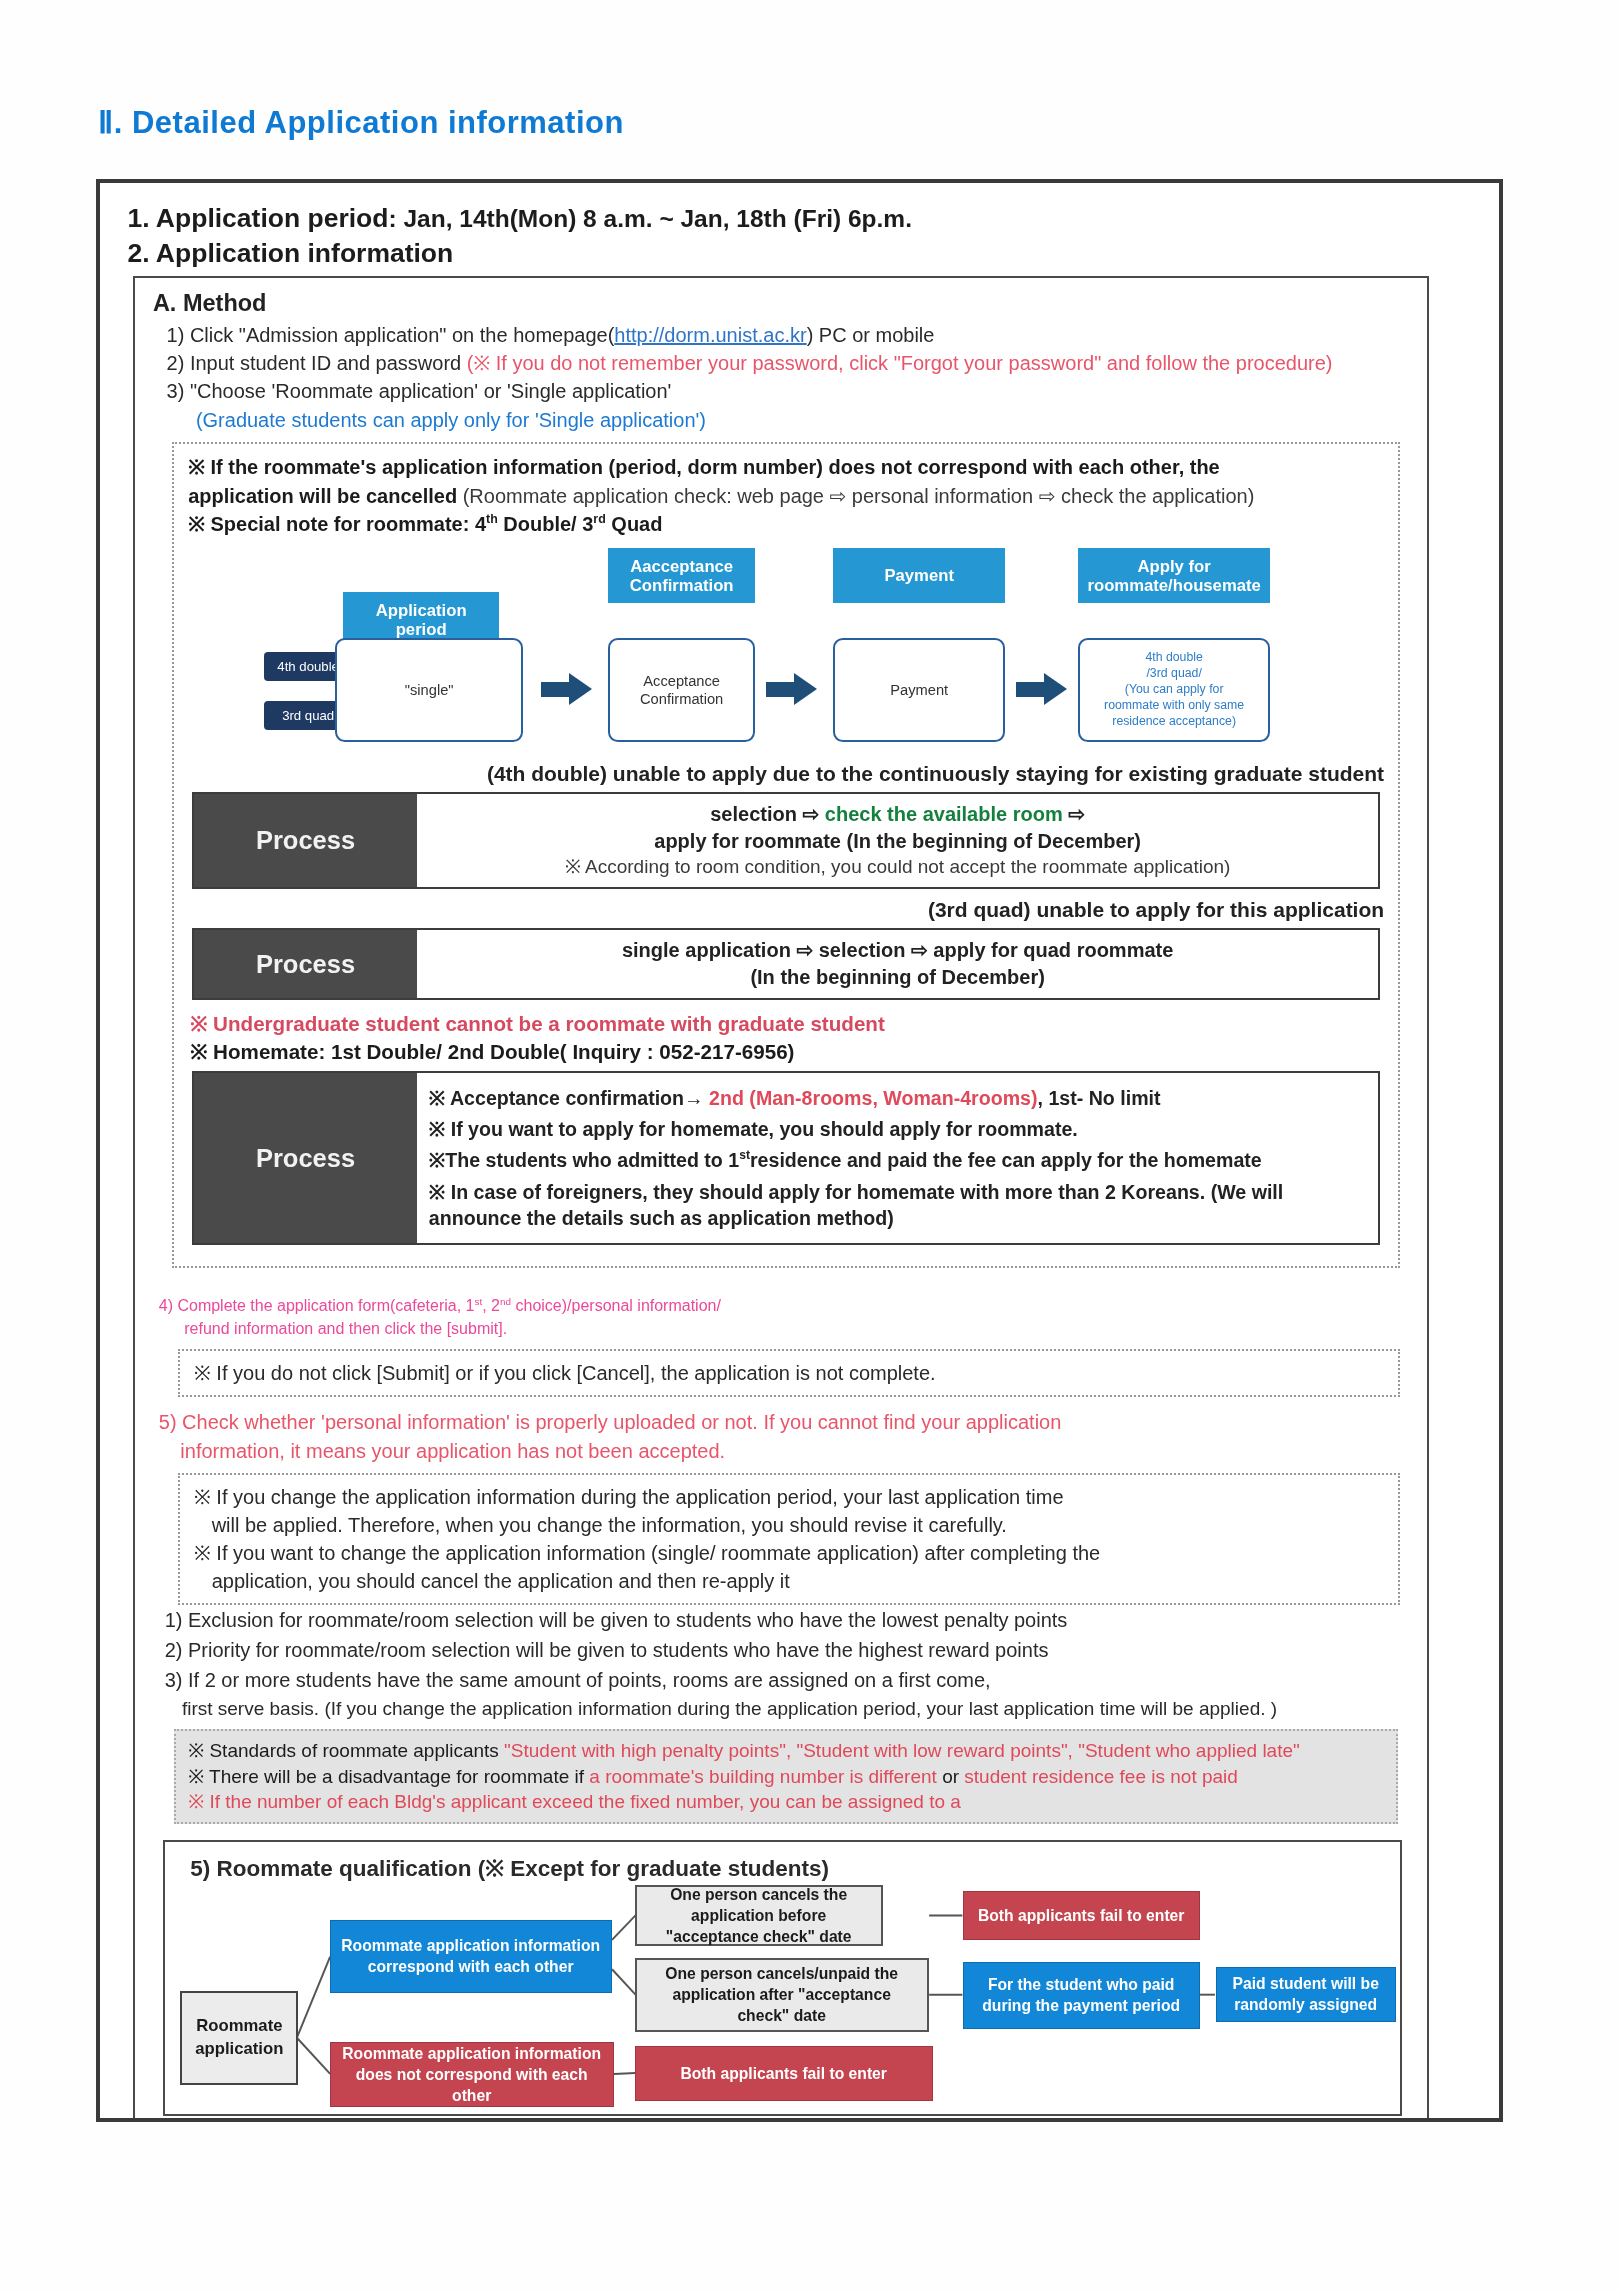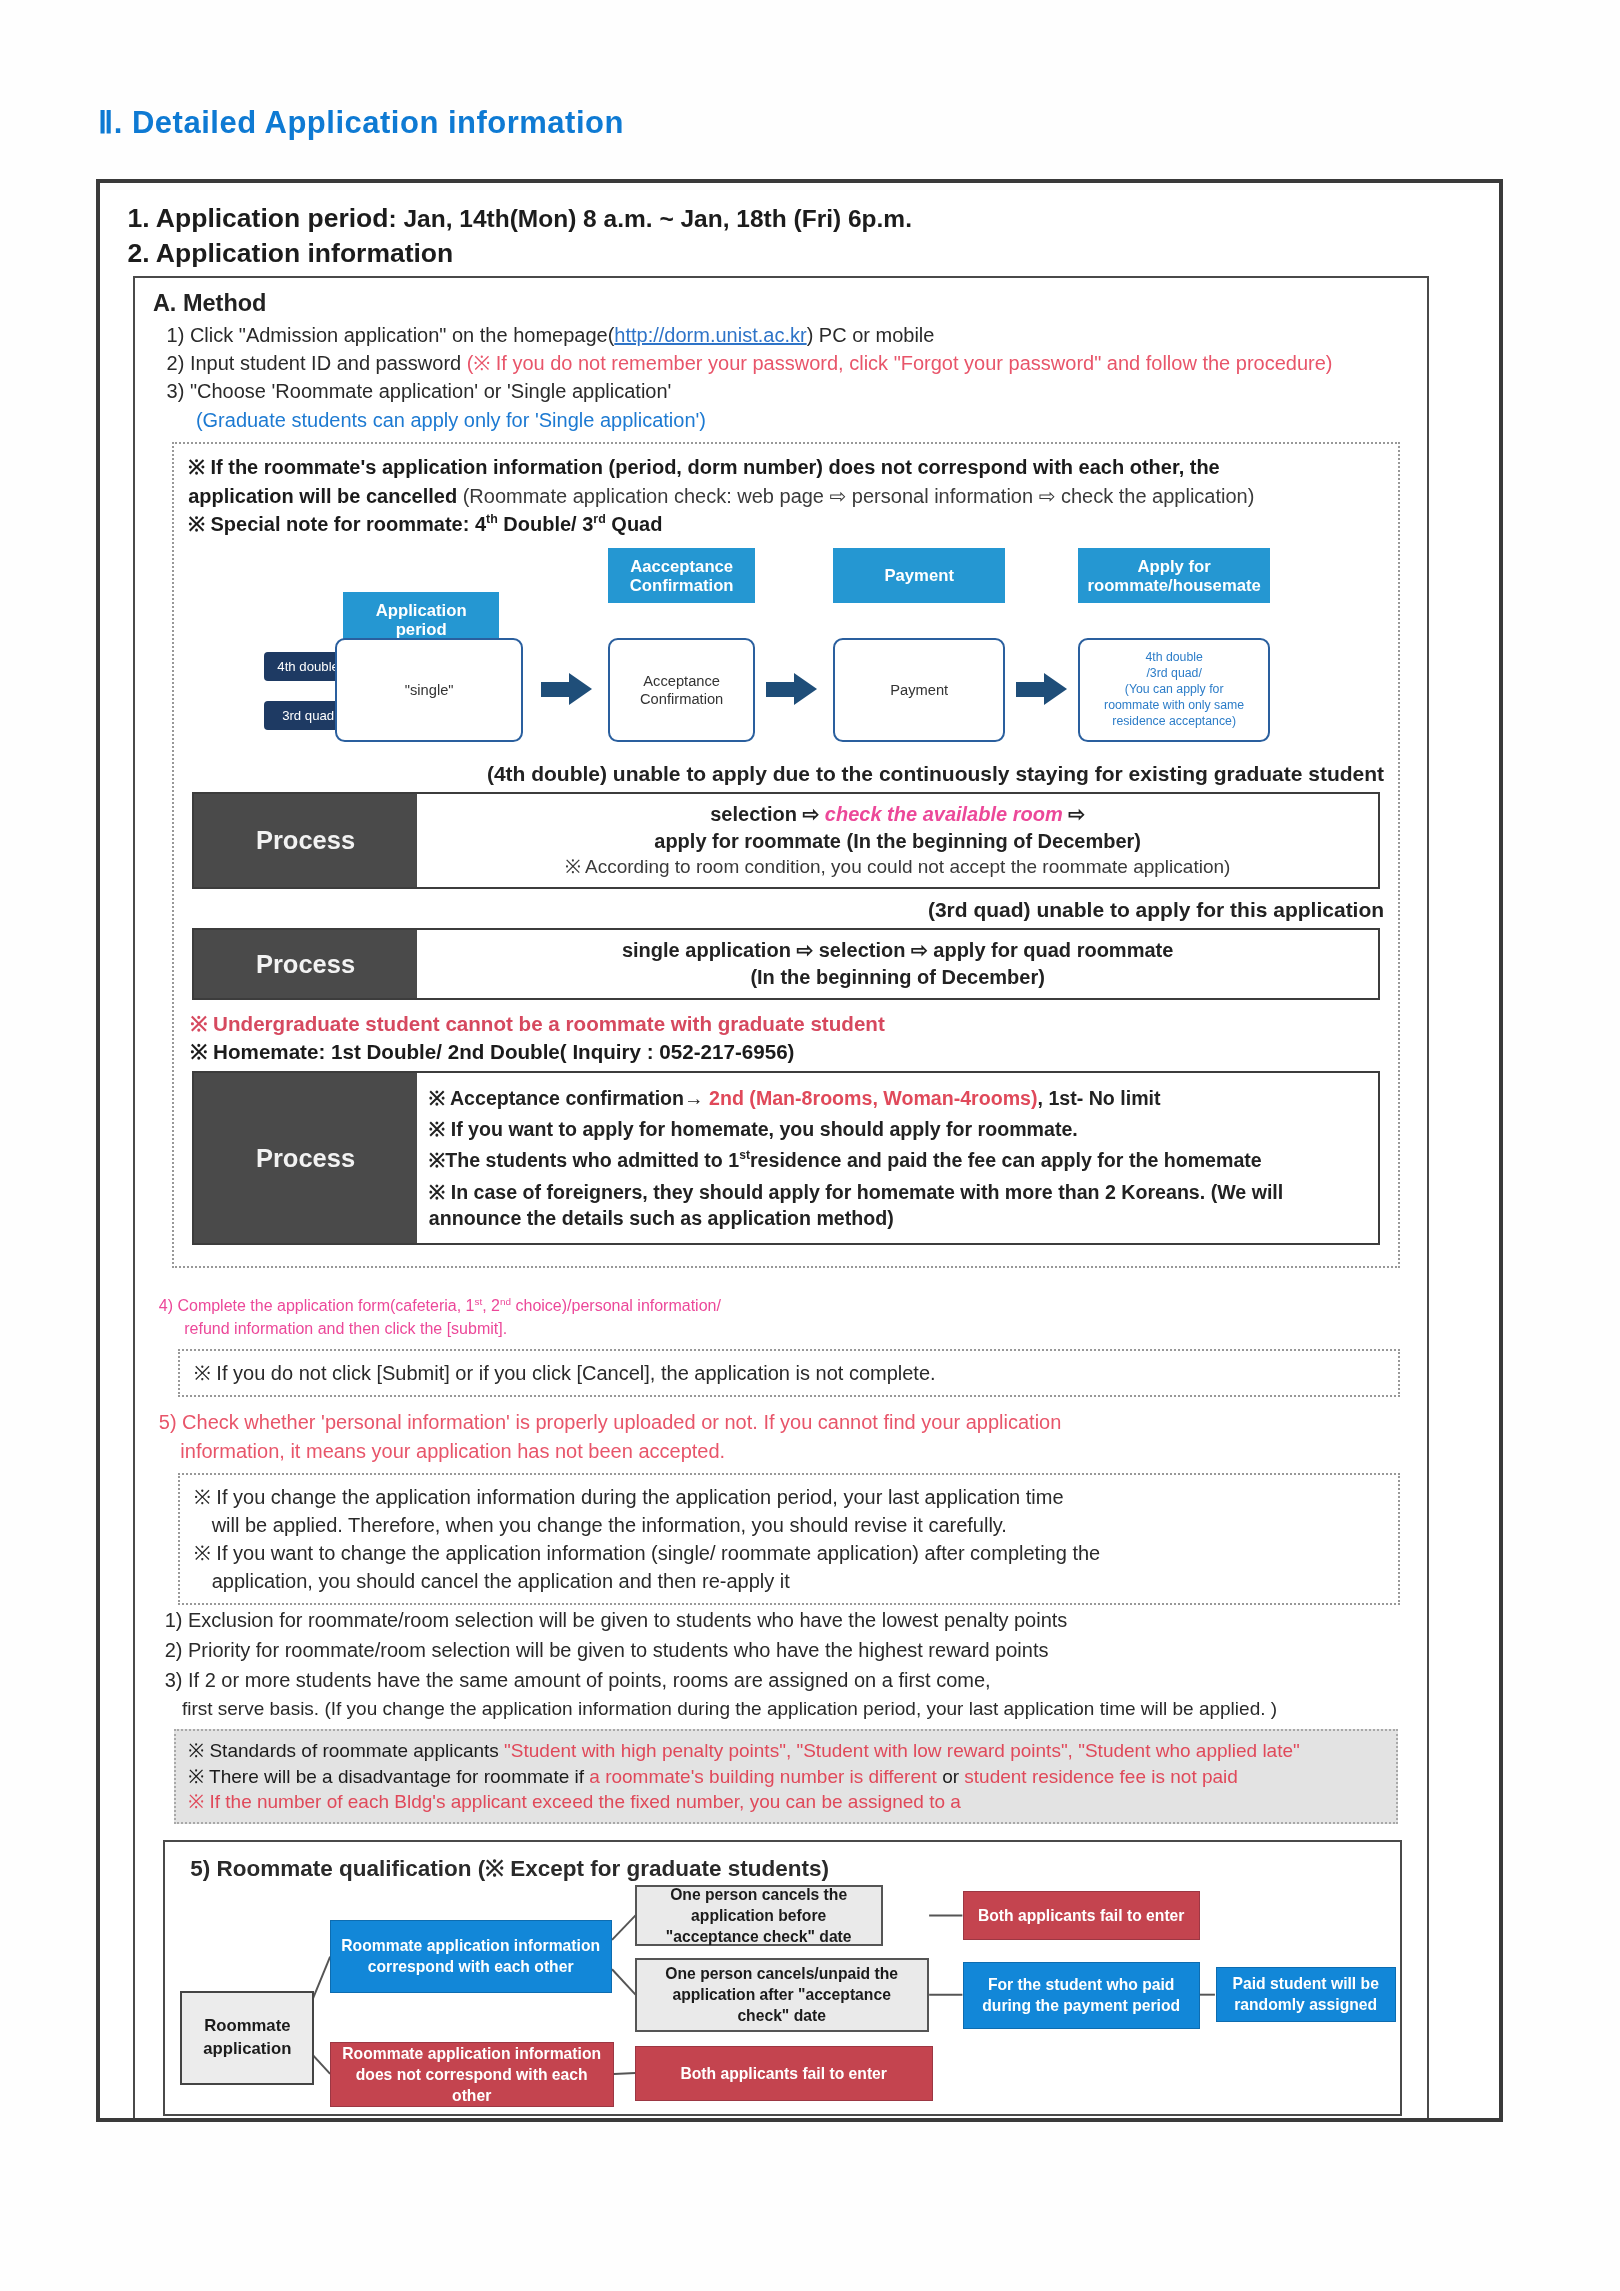--- a/index.html
+++ b/index.html
@@ -35,21 +35,21 @@
   .fa .shaft { width:27.4px; height:15.7px; background:#1f4e79; }
   .fa .head { width:0; height:0; border-top:16.7px solid transparent; border-bottom:16.7px solid transparent; border-left:23.5px solid #1f4e79; }
   .fs4 div { font-size:12.3px; color:#2d7dc8; line-height:1.3; }
 
   .sub-head { font-size:21px; font-weight:bold; margin:9.8px 0 5.9px 2px;text-align:right; }
 
   .proc { display:flex; border:2px solid #3c3c3c; margin:2px 3.9px 9.8px 3.9px; background:#fff; }
   .proc-label { width:223px; background:#4a4a4a; color:#f2f2f2; font-weight:bold; font-size:25.5px; display:flex; align-items:center; justify-content:center; flex-shrink:0; }
   .proc-body { flex:1; padding:6.9px 11.8px; text-align:center; }
   .p-line { font-size:20px; font-weight:bold; line-height:1.35; }
-  .p-line .blue { color:#ec4899;font-style:italic; }
+  .p-line .blue { color:#15803d; }
   .p-note { font-size:19px; font-weight:normal; color:#3a3a3a; line-height:1.3; }
   .proc-body.left { text-align:left; }
   .p-item { font-size:19.6px; font-weight:bold; line-height:1.34; margin:4.9px 0; }
   .p-item .red { color:#e0495a; }
 
   .red-note { font-size:20.6px; font-weight:bold; color:#d6495f; margin:3.9px 0 0 2px; line-height:1.35; }
   .blk-note { font-size:20.6px; font-weight:bold; color:#1b1b1b; margin:0 0 5.9px 2px; line-height:1.35; }
 
   .num-item { font-size:16px; line-height:1.42; margin-left:5.9px; margin-top:27px; color:#ec4899; }
   .num-item .ind { margin-left:25.5px; }
@@ -231,21 +231,21 @@
           <line x1="134" y1="200" x2="168" y2="117" stroke="#555" stroke-width="2"></line>
           <line x1="134" y1="200" x2="168" y2="237" stroke="#555" stroke-width="2"></line>
           <line x1="456" y1="100" x2="480" y2="75" stroke="#555" stroke-width="2"></line>
           <line x1="456" y1="130" x2="480" y2="156" stroke="#555" stroke-width="2"></line>
           <line x1="780" y1="75" x2="814" y2="75" stroke="#555" stroke-width="2"></line>
           <line x1="780" y1="156" x2="814" y2="156" stroke="#555" stroke-width="2"></line>
           <line x1="1056" y1="156" x2="1072" y2="156" stroke="#555" stroke-width="2"></line>
           <line x1="458" y1="237" x2="480" y2="236" stroke="#555" stroke-width="2"></line>
         </svg>
 
-        <div class="qb q-root" style="left:15.7px; top:149px; width:134px; height:94px;">Roommate application</div>
+        <div class="qb q-root" style="left:15.7px; top:149px; width:118px; height:94px;">Roommate application</div>
         <div class="qb q-blue" style="left:165px; top:78px; width:282px; height:73px;">Roommate application information correspond with each other</div>
         <div class="qb q-red" style="left:165px; top:200px; width:284px; height:65px;">Roommate application information does not correspond with each other</div>
         <div class="qb q-gray" style="left:470px; top:43px; width:248px; height:61px;">One person cancels the application before "acceptance check" date</div>
         <div class="qb q-red" style="left:798px; top:49px; width:237px; height:49px;">Both applicants fail to enter</div>
         <div class="qb q-gray" style="left:470px; top:116px; width:294px; height:74px;">One person cancels/unpaid the application after "acceptance check" date</div>
         <div class="qb q-blue" style="left:798px; top:120px; width:237px; height:67px;">For the student who paid during the payment period</div>
         <div class="qb q-blue" style="left:1051px; top:125px; width:180px; height:55px;">Paid student will be randomly assigned</div>
         <div class="qb q-red" style="left:470px; top:204px; width:298px; height:55px;">Both applicants fail to enter</div>
       </div>
 

